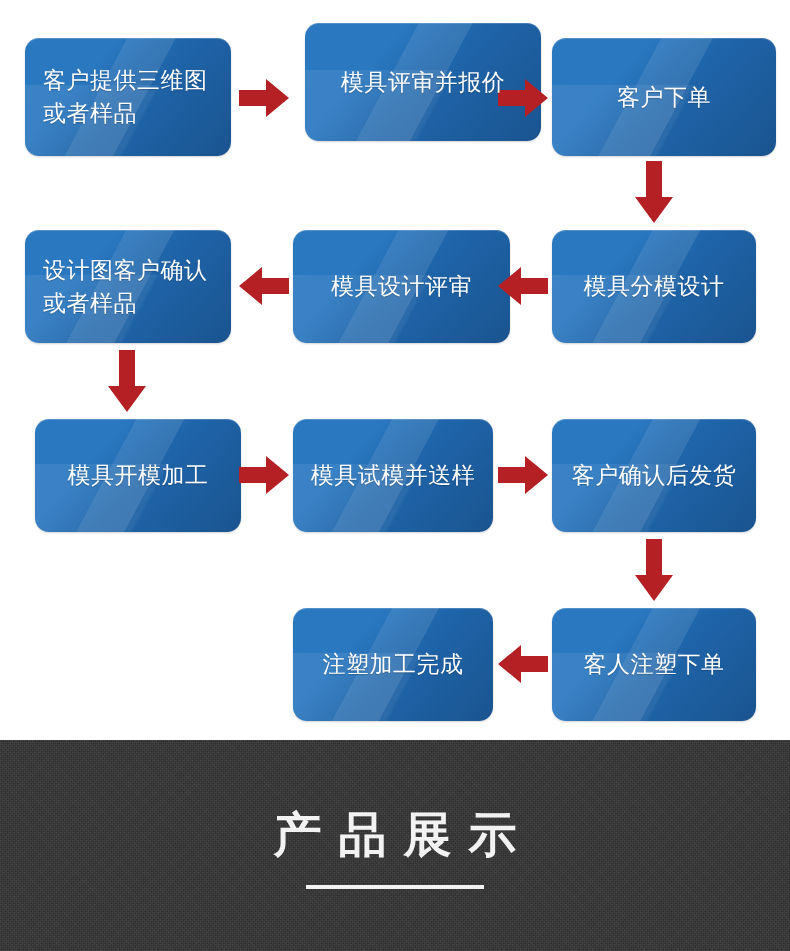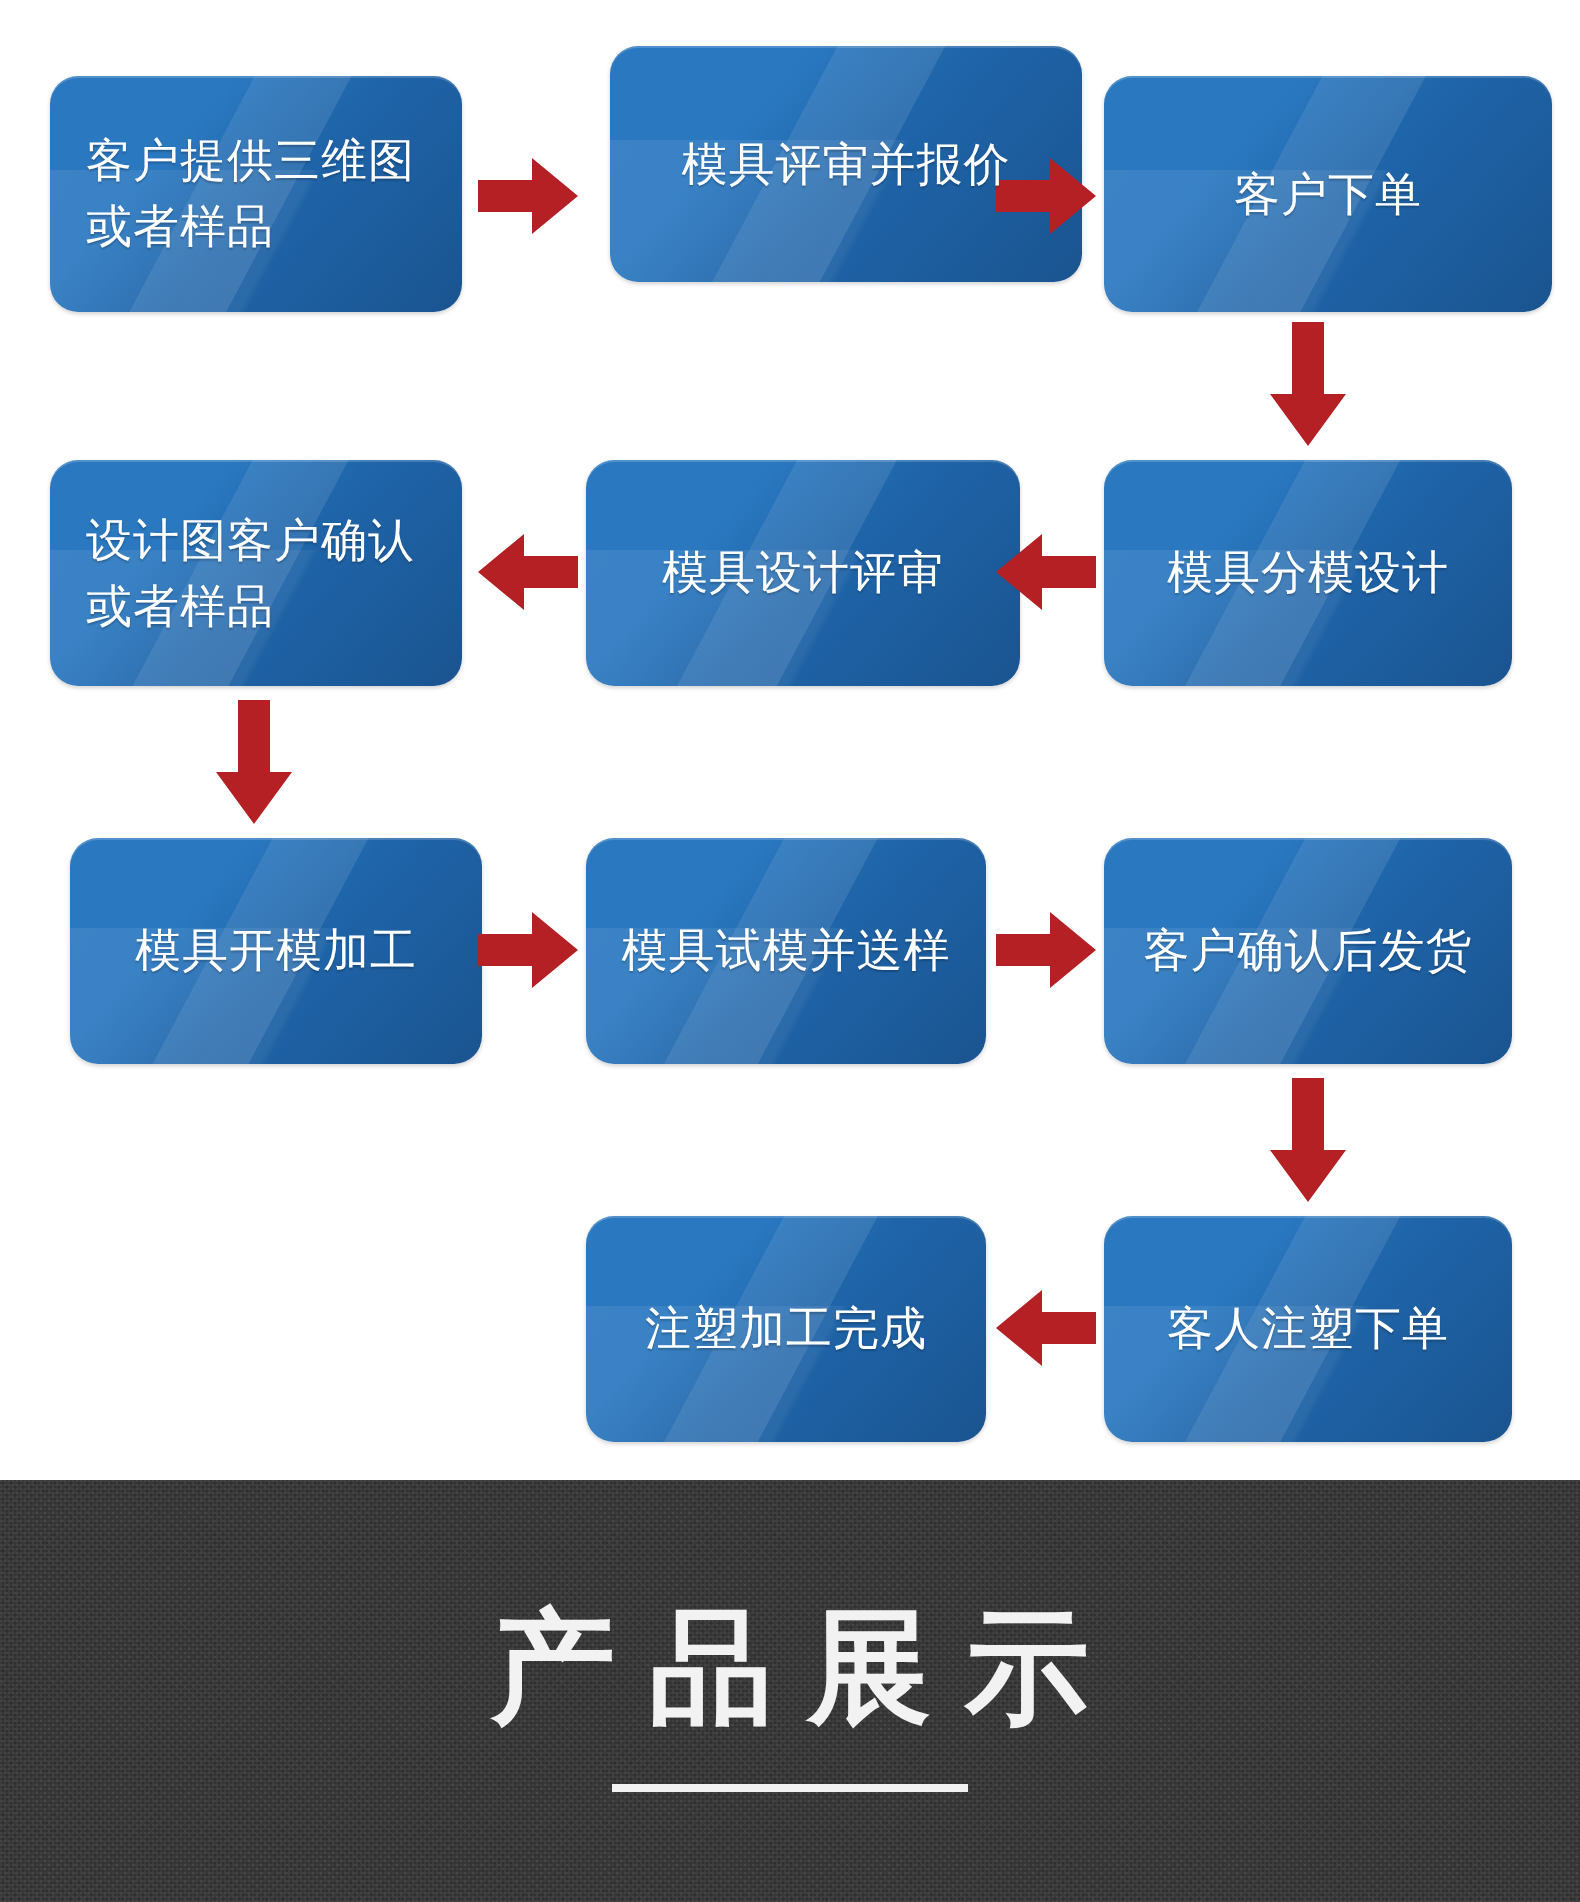--- a/index.html
+++ b/index.html
@@ -99,21 +99,21 @@
       repeating-linear-gradient(45deg,  rgba(255,255,255,0.022) 0 1px, rgba(0,0,0,0.022) 1px 3px),
       repeating-linear-gradient(135deg, rgba(255,255,255,0.018) 0 1px, rgba(0,0,0,0.018) 1px 3px);
     display: flex;
     flex-direction: column;
     align-items: center;
     justify-content: center;
   }
 
   #banner-title {
     color: #f2f2f2;
-    font-size: 62px;
+    font-size: 48px;
     font-weight: bold;
     letter-spacing: 17px;
     text-indent: 17px;
     line-height: 1;
     margin-top: 8px;
     font-family: Liberation Serif, serif;
   }
 
   #banner-rule {
     width: 178px;

